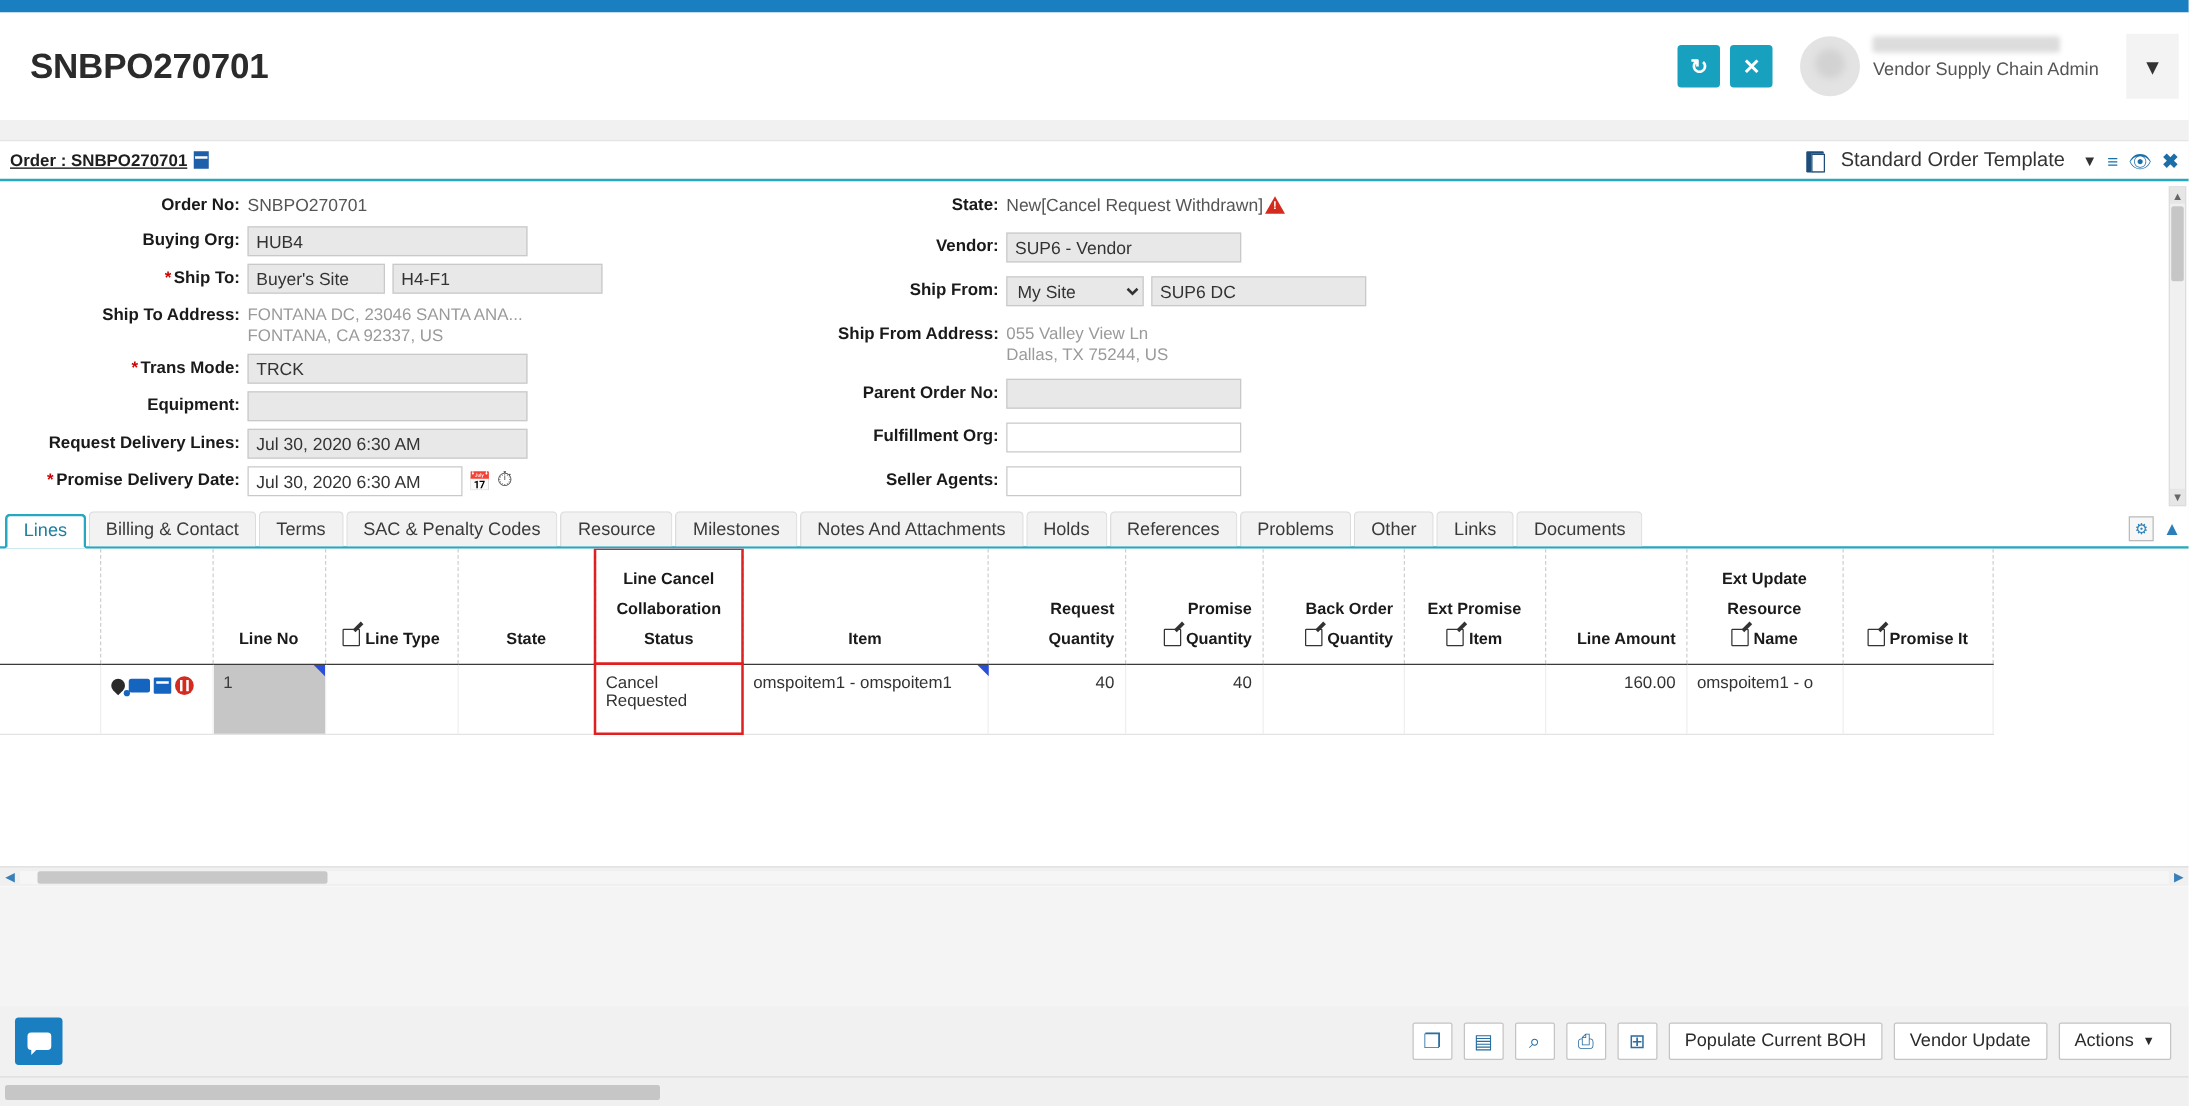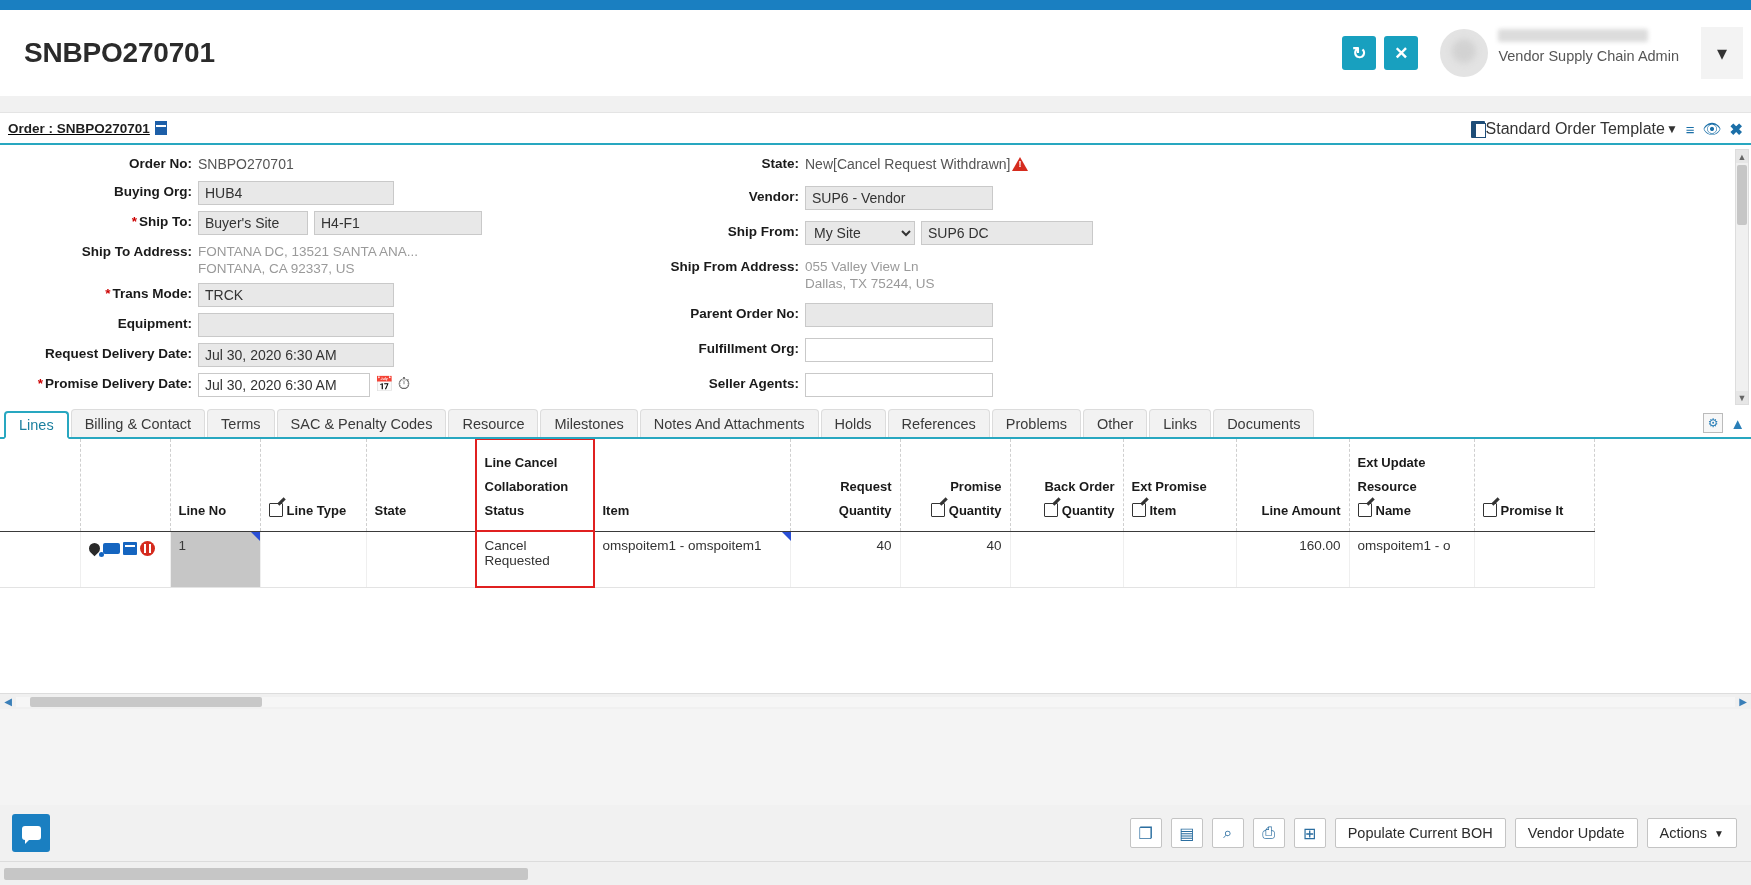--- a/index.html
+++ b/index.html
@@ -74,21 +74,21 @@
   .record-title { font-size:13.5px; font-weight:bold; color:#1e1e1e; }
   .rec-icon-blue {
     display:inline-block;width:12px;height:14px;margin-left:5px;
     background:#1d5fa8; position:relative; vertical-align:-2px;
   }
   .rec-icon-blue::after{content:"";position:absolute;left:1px;top:4px;width:10px;height:2px;background:#fff;}
   .record-bar-right {
     position:absolute; right:8px; top:0; height:32px;
     display:flex; align-items:center; gap:8px;
   }
-  .tmpl { font-size:16px; color:#333; display:flex; align-items:center; gap:1px; cursor:pointer;}
+  .tmpl { font-size:16px; color:#333; display:flex; align-items:center; gap:14px; cursor:pointer;}
   .tmpl-doc {
     width:14px;height:17px;background:#1d4d78;position:relative;border-radius:1px;
   }
   .tmpl-doc::before{content:"";position:absolute;left:4px;top:2px;width:9px;height:13px;background:#fff;border:1px solid #1d4d78;}
   .mini-ic { font-size:15px; color:#1a6fa8; cursor:pointer; }
   .close-x { color:#1b6fa8; font-weight:bold; font-size:16px; cursor:pointer;}
 
   
   .formwrap { position:relative; padding: 8px 0 6px 0; }
   .formgrid { display:flex; }
@@ -104,21 +104,21 @@
   .col-right .flabel { width:165px; }
   .req { color:#c00; font-weight:bold; margin-right:2px;}
   .fval-plain { font-size:14px; color:#555; padding-top:3px; }
   .fval-addr { font-size:13.5px; color:#9a9a9a; line-height:17px; padding-top:2px; }
   .inp {
     height:24px; background:#e8e8e8; border:1px solid #c9c9c9;
     font-size:14px; color:#333; padding:2px 6px; line-height:20px;
     font-family:"Liberation Sans", sans-serif;
   }
   .inp.white { background:#ffffff; }
-  .inp.w190 { width:196px; }
+  .inp.w190 { width:224px; }
   .inp.w110 { width:110px; }
   .inp.w168 { width:168px; }
   .inp.w188 { width:188px; }
   .inp.w172 { width:172px; }
   .sel {
     height:24px;background:#e8e8e8;border:1px solid #c9c9c9;width:110px;
     font-size:14px;color:#333;padding:1px 4px;
     font-family:"Liberation Sans", sans-serif;
   }
   .state-val { font-size:14px; color:#555; padding-top:3px; display:flex; align-items:center; gap:2px;}
@@ -165,21 +165,21 @@
     width:20px;height:20px;border:1px solid #bbb;background:#f7f7f7;
     display:flex;align-items:center;justify-content:center;font-size:12px;color:#2a7fb8;cursor:pointer;
   }
   .chev-up { color:#2a7fb8; font-size:15px; cursor:pointer;}
 
   
   .gridwrap { background:#fff; position:relative; height:270px; overflow:hidden;}
   table.grid { border-collapse:collapse; table-layout:fixed; }
   table.grid th {
     font-size:13px; font-weight:bold; color:#1a1a1a;
-    vertical-align:bottom; text-align:left;
+    vertical-align:bottom; text-align:center;
     padding:6px 8px 8px 8px; height:92px;
     border-right:1px dashed #cfcfcf; border-bottom:1px solid #3a3a3a;
     background:#fff;
   }
   table.grid th.num { text-align:right; }
   table.grid td {
     font-size:13.5px; color:#333; padding:6px 8px;
     border-right:1px solid #efefef; border-bottom:1px solid #e3e3e3;
     vertical-align:top; height:56px;
   }
@@ -312,37 +312,37 @@
 
           <div class="frow">
             <div class="flabel"><span class="req">*</span><span>Ship To:</span></div>
             <input class="inp w110" readonly="" value="Buyer's Site" style="">
             <input class="inp w168" style="margin-left: 6px;" readonly="" value="H4-F1">
           </div>
 
           <div class="frow">
             <div class="flabel">Ship To Address:</div>
             <div class="fval-addr">
-              <div>FONTANA DC, 13521 SANTA ANA...</div>
+              <div>FONTANA DC, 23046 SANTA ANA...</div>
               <div>FONTANA, CA 92337, US</div>
             </div>
           </div>
 
           <div class="frow">
             <div class="flabel"><span class="req">*</span><span>Trans Mode:</span></div>
             <input class="inp w190" readonly="" value="TRCK" style="">
           </div>
 
           <div class="frow">
             <div class="flabel">Equipment:</div>
             <input class="inp w190" readonly="" value="" style="">
           </div>
 
           <div class="frow">
-            <div class="flabel">Request Delivery Date:</div>
+            <div class="flabel">Request Delivery Lines:</div>
             <input class="inp w190" readonly="" value="Jul 30, 2020 6:30 AM" style="">
           </div>
 
           <div class="frow">
             <div class="flabel"><span class="req">*</span><span>Promise Delivery Date:</span></div>
             <input class="inp white w172" value="Jul 30, 2020 6:30 AM" style="">
             <div class="dticons">
               <span class="cal-ic">📅</span>
               <span class="clk-ic">⏱</span>
             </div>

